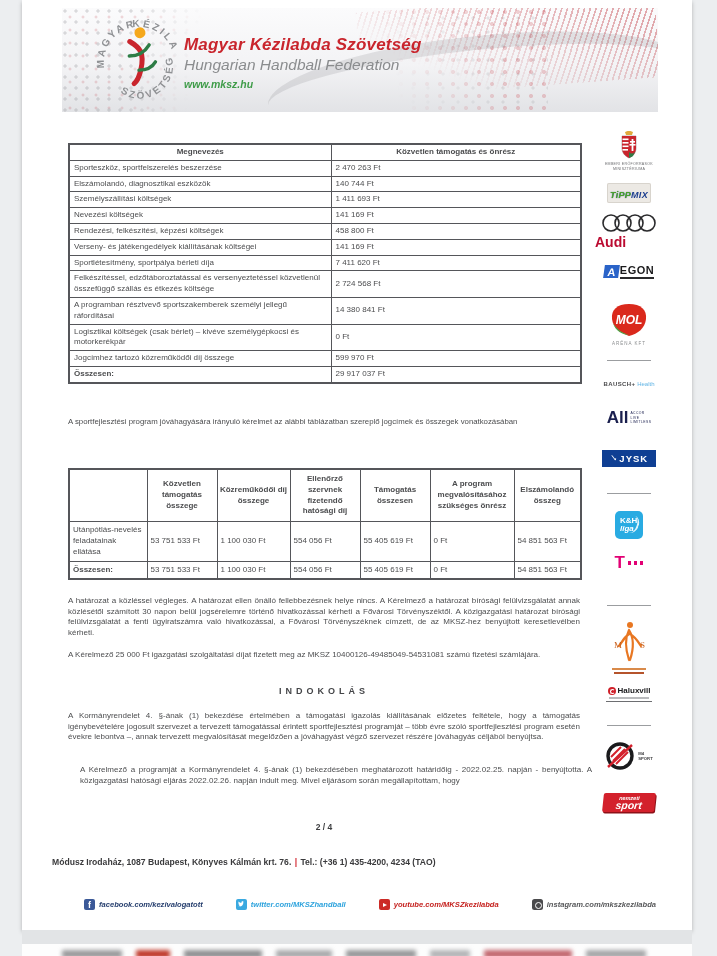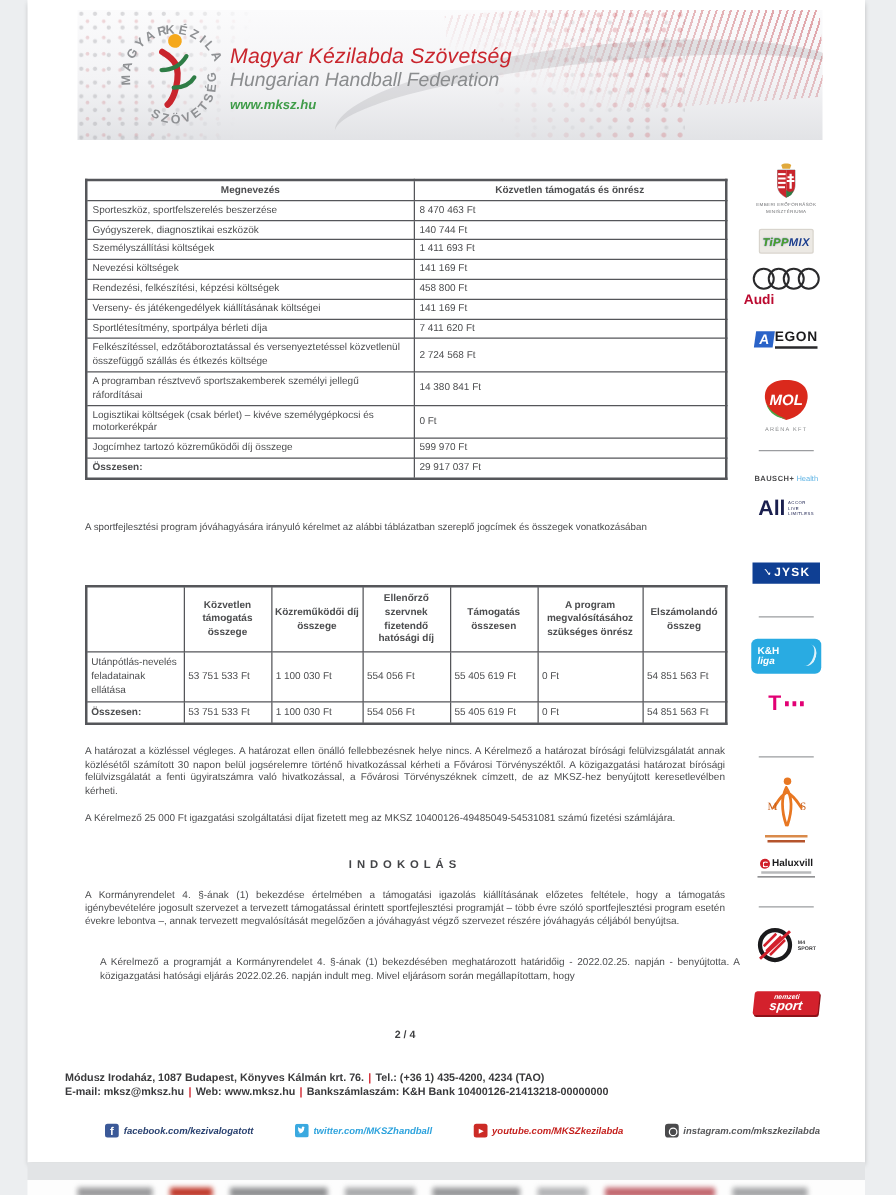--- a/index.html
+++ b/index.html
@@ -28,21 +28,21 @@
      background:repeating-linear-gradient(112deg, rgba(185,35,45,.38) 0 1.6px, transparent 1.6px 5.4px);
      transform:rotate(-4deg);
      -webkit-mask-image:linear-gradient(205deg,#000 15%,transparent 75%); }
   .banner .swoosh { position:absolute; right:-30px; top:28px; width:420px; height:120px;
      border-top:14px solid rgba(120,120,125,.18); border-radius:50%/40%; transform:rotate(-6deg); }
 
   .emblem { position:absolute; left:28px; top:2px; width:96px; height:96px; transform:rotate(-14deg); }
   .emblem text { fill:#8f9194; font-size:10px; font-weight:bold; letter-spacing:2.5px; font-family:"Liberation Sans",sans-serif; }
 
   .banner-titles { position:absolute; left:122px; top:27px; }
-  .banner-title   { color:#c9252d; font-size:17px; font-weight:normal; font-style:italic; letter-spacing:.2px; }
+  .banner-title   { color:#c9252d; font-size:17px; font-weight:bold; font-style:italic; letter-spacing:.2px; }
   .banner-subtitle{ color:#8a8c8e; font-size:15.5px; font-style:italic; margin-top:1px; font-weight:400; }
   .banner-site    { color:#3f9c49; font-size:10.5px; font-weight:bold; font-style:italic; margin-top:4px; }
 
   
   table { border-collapse:collapse; table-layout:fixed; width:512px; background:#fff;
           border:2px solid #55565a; }
   th,td { border:1px solid #55565a; font-size:8px; color:#4c4d4f; padding:2px 4px;
           line-height:1.35; vertical-align:middle; overflow:hidden; }
   th { font-weight:bold; text-align:center; }
   td.num { text-align:left; }
@@ -89,37 +89,37 @@
   .sidebar { position:absolute; left:571px; top:0; width:72px; height:930px; }
   .sp { position:absolute; left:0; width:72px; display:flex; flex-direction:column;
         align-items:center; text-align:center; }
   .sp-divider { position:absolute; left:14px; width:44px; border-top:1px solid #9b9da0; }
 
   .ministry-text { font-size:3.6px; color:#6d6e71; letter-spacing:.3px; line-height:4.6px; margin-top:2px; }
   .tippmix-box { background:#ece9e4; border-radius:2px; padding:1px 3px; box-shadow:0 0 0 1px #d8d4cd inset; }
   .tippmix-box span { font-size:9px; font-weight:bold; font-style:italic; letter-spacing:.3px; }
   .tm-green { color:#4aa32a; text-shadow:0 0 1px #1d3f8f; }
   .tm-blue  { color:#1d3f8f; }
-  .audi-label { color:#bb0a30; font-size:11px; font-weight:bold; margin-top:1px; align-self:flex-start; margin-left:2px; }
+  .audi-label { color:#bb0a30; font-size:14px; font-weight:bold; margin-top:1px; align-self:flex-start; margin-left:2px; }
   .aegon-row { display:flex; align-items:center; }
   .aegon-sq { width:15px; height:13px; background:#2a63c8; transform:skewX(-8deg); color:#fff;
               font-size:11px; font-weight:bold; display:flex; align-items:center; justify-content:center; }
   .aegon-rest { color:#1a1a1c; font-size:11px; font-weight:bold; letter-spacing:.5px; margin-left:1px;
                 border-bottom:2px solid #2a2a2c; padding-bottom:1px; }
   .mol-sub { font-size:4.5px; color:#8a8c8e; letter-spacing:1px; margin-top:4px; }
   .bausch-line { font-size:6px; }
   .bausch-a { color:#4a4a4c; font-weight:bold; letter-spacing:.4px; }
   .bausch-b { color:#62b5e5; }
   .accor-row { display:flex; align-items:flex-end; gap:2px; }
   .accor-all { color:#1a1f4e; font-size:17px; font-weight:bold; line-height:15px; }
   .accor-tags { font-size:3.4px; color:#1a1f4e; text-align:left; line-height:4.2px; letter-spacing:.4px; padding-bottom:1px; }
   .jysk-box { width:54px; height:17px; background:#0f3f93; display:flex; align-items:center; justify-content:center; gap:2px; }
   .jysk-swan { color:#fff; font-size:9px; transform:scaleX(-1); line-height:1; }
   .jysk-box b { color:#fff; font-size:9.5px; letter-spacing:1px; }
-  .kh-box { width:56px; height:28px; background:#29abe2; border-radius:5px; position:relative;
+  .kh-box { width:28px; height:28px; background:#29abe2; border-radius:5px; position:relative;
             display:flex; flex-direction:column; align-items:flex-start; justify-content:center; padding-left:5px; }
   .kh-box b { color:#fff; font-size:8px; line-height:8px; }
   .kh-box i { color:#fff; font-size:8px; font-weight:bold; line-height:8px; }
   .kh-swoosh { position:absolute; right:4px; top:4px; width:14px; height:18px;
                border-right:2px solid rgba(255,255,255,.85); border-radius:50%; transform:rotate(18deg); }
   .telekom-row { display:flex; align-items:center; gap:3px; }
   .telekom-t { color:#e20074; font-size:17px; font-weight:bold; line-height:14px; }
   .telekom-dot { width:3.2px; height:3.2px; background:#e20074; }
   .ms-svg text { font-family:"Liberation Serif",serif; }
   .ms-bars { margin-top:2px; }
@@ -187,24 +187,24 @@
       </colgroup>
     <thead>
         <tr>
           <th>Megnevezés</th>
           <th>Közvetlen támogatás és önrész</th>
         </tr>
       </thead>
     <tbody>
         <tr>
           <td>Sporteszköz, sportfelszerelés beszerzése</td>
-          <td class="num">8 470 463 Ft</td>
-        </tr>
-        <tr>
-          <td>Gyógyszerek, diagnosztikai eszközök</td>
+          <td class="num">2 470 263 Ft</td>
+        </tr>
+        <tr>
+          <td>Elszámolandó, diagnosztikai eszközök</td>
           <td class="num">140 744 Ft</td>
         </tr>
         <tr>
           <td>Személyszállítási költségek</td>
           <td class="num">1 411 693 Ft</td>
         </tr>
         <tr>
           <td>Nevezési költségek</td>
           <td class="num">141 169 Ft</td>
         </tr>
@@ -294,27 +294,20 @@
   <div class="para" style="top:711px;">A Kormányrendelet 4. §-ának (1) bekezdése értelmében a támogatási igazolás kiállításának előzetes feltétele, hogy a támogatás igénybevételére jogosult szervezet a tervezett támogatással érintett sportfejlesztési programját – több évre szóló sportfejlesztési program esetén évekre lebontva –, annak tervezett megvalósítását megelőzően a jóváhagyást végző szervezet részére jóváhagyás céljából benyújtsa.</div>
   <div class="para" style="top:765px;margin-left:12px;">A Kérelmező a programját a Kormányrendelet 4. §-ának (1) bekezdésében meghatározott határidőig - 2022.02.25. napján - benyújtotta. A közigazgatási hatósági eljárás 2022.02.26. napján indult meg. Mivel eljárásom során megállapítottam, hogy</div>
 
   <div class="page-number">2 / 4</div>
 
   <div class="footer">
     <div>
       <span>Módusz Irodaház, 1087 Budapest, Könyves Kálmán krt. 76.</span>
       <span class="pipe">|</span>
       <span>Tel.: (+36 1) 435-4200, 4234 (TAO)</span>
-    </div>
-    <div>
-      <span>E-mail: mksz@mksz.hu</span>
-      <span class="pipe">|</span>
-      <span>Web: www.mksz.hu</span>
-      <span class="pipe">|</span>
-      <span>Bankszámlaszám: K&amp;H Bank 10400126-21413218-00000000</span>
     </div>
   </div>
 
   <div class="social">
     <a class="social-item" href="#">
       <span class="si-icon fb-icon">f</span>
       <span class="fb-text">facebook.com/kezivalogatott</span>
     </a>
     <a class="social-item" href="#">
       <span class="si-icon tw-icon">
@@ -392,21 +385,21 @@
 
     <div class="sp-divider" style="top:360px;"></div>
 
     <div class="sp" style="top:381px;">
       <div class="bausch-line">
         <span class="bausch-a">BAUSCH+</span>
         <span class="bausch-b">Health</span>
       </div>
     </div>
 
-    <div class="sp" style="top:399px;">
+    <div class="sp" style="top:410px;">
       <div class="accor-row">
         <span class="accor-all">All</span>
         <span class="accor-tags">
           <div>ACCOR</div>
           <div>LIVE</div>
           <div>LIMITLESS</div>
         </span>
       </div>
     </div>
 

